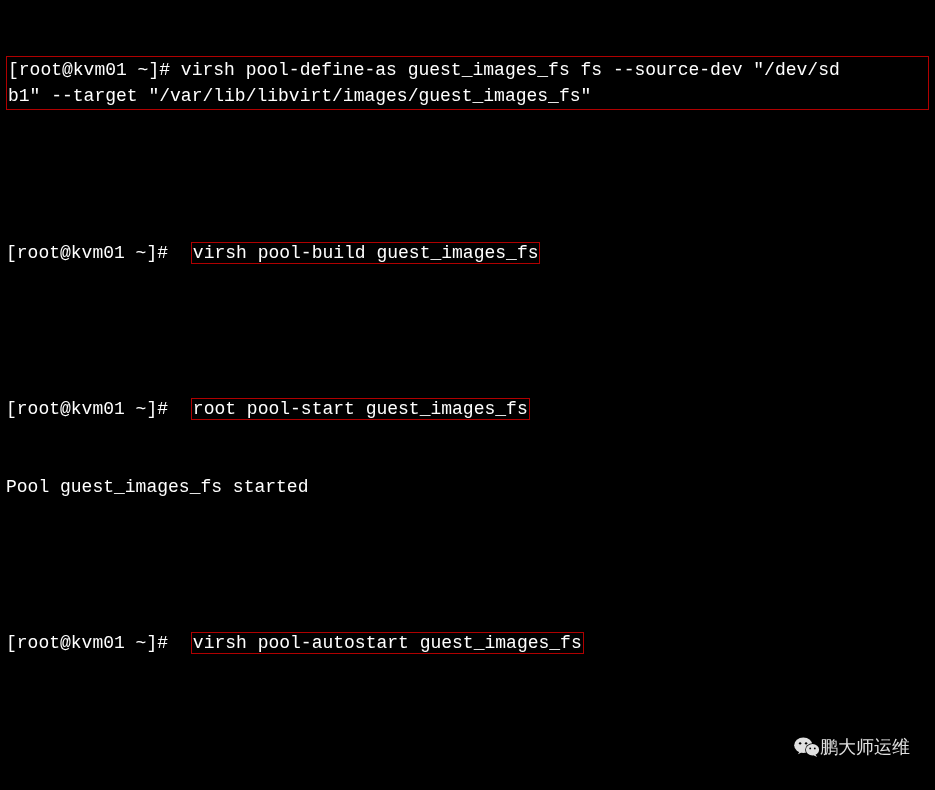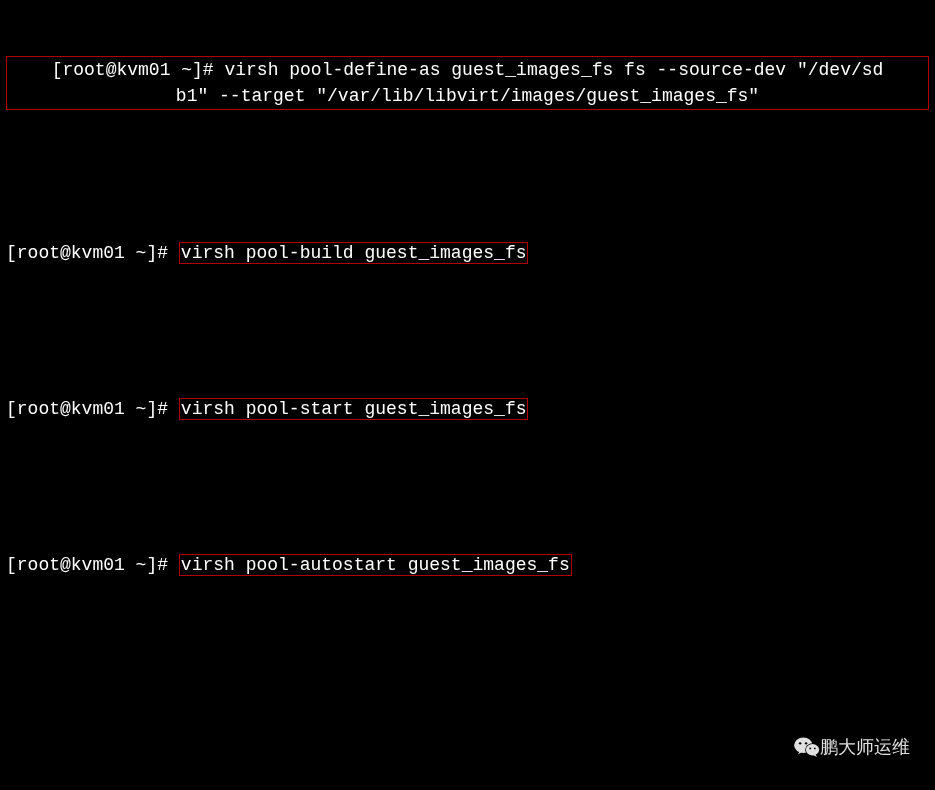--- a/index.html
+++ b/index.html
@@ -13,28 +13,27 @@
     color: #fff;
     padding: 4px 6px;
     overflow: hidden;
     position: relative;
   }
   .term { white-space: pre; }
   .line { display: block; }
   .red-box {
     border: 1px solid #b00000;
     padding: 0 1px;
-    margin: -1px 0;
+    margin: -1px 12px;
     display: inline;
   }
   .red-box-block {
     border: 1px solid #b00000;
     display: block;
     padding: 0 1px;
-    text-align: center;
   }
   .blank { height: 26px; }
   .watermark {
     position: absolute;
     right: 25px;
     bottom: 30px;
     display: flex;
     align-items: center;
     gap: 0;
     color: #e0e0e0;
@@ -49,21 +48,22 @@
   .wechat-icon svg { width: 100%; height: 100%; }
 </style>
 </head>
 <body>
 
 <div class="term">
   <div class="red-box-block"><span class="line"><span>[root@kvm01 ~]# </span><span>virsh pool-define-as guest_images_fs fs --source-dev "/dev/sd</span></span><span class="line"><span>b1" --target "/var/lib/libvirt/images/guest_images_fs"</span></span></div>
   <div class="blank"></div>
   <span class="line"><span>[root@kvm01 ~]# </span><span class="red-box">virsh pool-build guest_images_fs</span></span>
   <div class="blank"></div>
-  <span class="line"><span>[root@kvm01 ~]# </span><span class="red-box">virsh pool-start guest_images_fs</span></span>
+  <span class="line"><span>[root@kvm01 ~]# </span><span class="red-box">root pool-start guest_images_fs</span></span>
+  <span class="line">Pool guest_images_fs started</span>
   <div class="blank"></div>
   <span class="line"><span>[root@kvm01 ~]# </span><span class="red-box">virsh pool-autostart guest_images_fs</span></span>
   
   
   
   
   
   
 </div>
 

